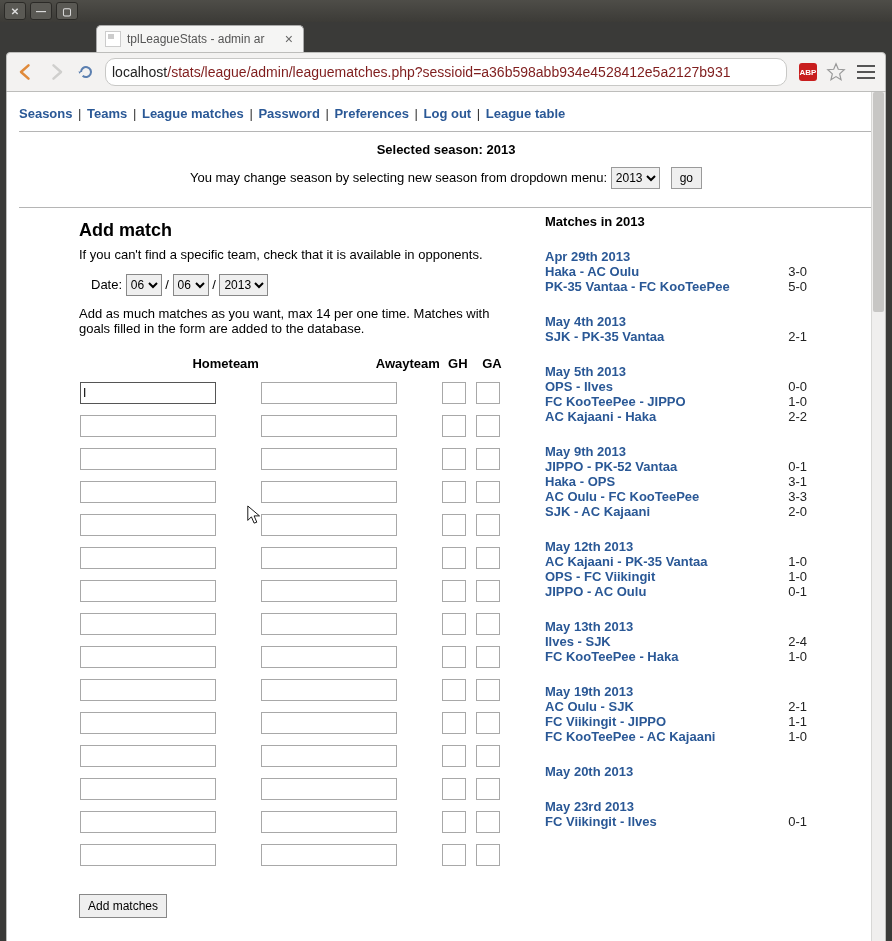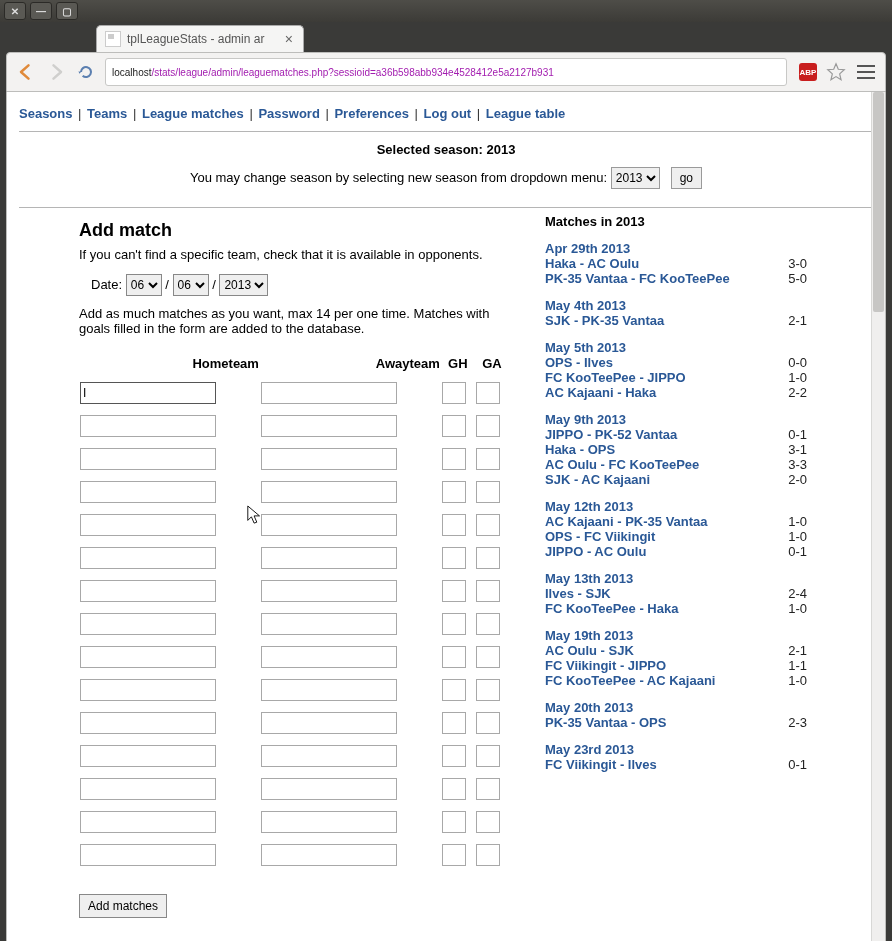--- a/index.html
+++ b/index.html
@@ -8,23 +8,23 @@
   .win-btn{width:20px;height:16px;border:1px solid #2b2a27;border-radius:3px;background:#5a5954;margin-right:4px;display:flex;align-items:center;justify-content:center;font-size:10px;color:#ddd;font-weight:bold;}
   .browser-frame{background:#3a3a38;padding:0 6px 6px 6px;}
   .tabs-row{height:30px;display:flex;align-items:flex-end;padding-left:90px;}
   .browser-tab{background:#f5f5f4;border:1px solid #aaa;border-bottom:none;border-top-left-radius:5px;border-top-right-radius:5px;height:26px;min-width:190px;display:flex;align-items:center;padding:0 8px;font-size:12px;color:#555;position:relative;}
   .tab-favicon{width:14px;height:14px;border:1px solid #ccc;margin-right:6px;background:#fff;position:relative;}
   .tab-favicon::after{content:"";position:absolute;left:2px;top:2px;width:6px;height:8px;border-top:5px solid #ccc;}
   .tab-close{margin-left:auto;font-size:14px;color:#666;padding:0 2px;}
   .toolbar-row{background:#f3f2f1;border:1px solid #bdbdbb;border-radius:4px 4px 0 0;height:38px;display:flex;align-items:center;padding:0 8px;gap:8px;}
   .nav-btn{width:22px;height:22px;display:flex;align-items:center;justify-content:center;}
   .arrow-left svg,.arrow-right svg,.reload svg{width:20px;height:20px;}
-  .url-bar{flex:1;height:26px;background:#fff;border:1px solid #c8c8c6;border-radius:3px;display:flex;align-items:center;padding:0 6px;color:#555;font-size:10px;overflow:hidden;white-space:nowrap;}
+  .url-bar{flex:1;height:26px;background:#fff;border:1px solid #c8c8c6;border-radius:10px;display:flex;align-items:center;padding:0 6px;color:#555;font-size:14px;overflow:hidden;white-space:nowrap;}
   .url-host{color:#222;}
-  .url-path{color:#a21caf;}
+  .url-path{color:#7f1d1d;}
   .abp{width:18px;height:18px;background:#c81e1e;border-radius:3px;color:#fff;font-size:8px;font-weight:bold;display:flex;align-items:center;justify-content:center;margin-left:4px;}
   .menu-icon{width:18px;height:14px;display:flex;flex-direction:column;justify-content:space-between;}
   .menu-icon span{height:2px;background:#555;}
   .viewport{background:#fff;border:1px solid #bdbdbb;border-top:none;height:860px;overflow:auto;position:relative;}
   .page{padding:10px 12px;}
   
   .topnav{padding:4px 0;}
   .topnav a{color:#2a5896;text-decoration:none;font-weight:bold;}
   .topnav .sep{color:#333;padding:0 2px;}
   hr.thin{border:none;border-top:1px solid #b5b5b5;margin:6px 0;}
@@ -43,21 +43,21 @@
   .date-row select{border:1px solid #888;background:#efefef;height:22px;font-size:12px;}
   table.form{border-collapse:separate;border-spacing:0 9px;width:100%;}
   table.form th{text-align:right;font-weight:bold;}
   table.form th.gh,table.form th.ga{text-align:center;}
   input.team{width:130px;height:18px;border:1px solid #a8a8a8;background:#fff;font-size:12px;}
   input.team.focus{border:1px solid #555;width:130px;background:#fff;}
   input.goal{width:18px;height:18px;border:1px solid #a8a8a8;background:#fff;text-align:center;font-size:12px;}
   input.submit{margin-top:18px;border:1px solid #888;background:#efefef;padding:4px 8px;font-size:12px;text-align:center;}
   
   .right h3{font-size:13px;font-weight:bold;margin:0 0 10px 0;}
-  .date-head{color:#2a5896;font-weight:bold;margin-top:12px;}
+  .date-head{color:#2a5896;font-weight:bold;margin-top:20px;}
   .date-head a{color:#2a5896;text-decoration:none;}
   .match-row{display:flex;justify-content:space-between;align-items:baseline;}
   .match-row a{color:#2a5896;text-decoration:none;font-weight:bold;}
   .score{color:#222;padding-right:6px;}
   .date-group{margin-bottom:10px;}
   
   .cursor{position:absolute;left:167px;top:290px;pointer-events:none;}
   .cursor svg{width:18px;height:22px;}
   .scrollbar{position:absolute;right:0;top:0;bottom:0;width:13px;background:#f0efee;border-left:1px solid #d8d8d6;}
   .scroll-thumb{position:absolute;right:1px;top:0;width:11px;height:220px;background:#c7c6c4;border-radius:2px;}
@@ -357,24 +357,20 @@
                   <a href="#">FC Viikingit - JIPPO</a>
                   <span class="score">1-1</span>
                 </div>
                 <div class="match-row">
                   <a href="#">FC KooTeePee - AC Kajaani</a>
                   <span class="score">1-0</span>
                 </div>
               </div>
               <div class="date-group">
                 <div class="date-head"><a href="#">May 20th 2013</a></div>
-                <div class="match-row">
-                  <a href="#">PK-35 Vantaa - OPS</a>
-                  <span class="score">2-3</span>
-                </div>
               </div>
               <div class="date-group">
                 <div class="date-head"><a href="#">May 23rd 2013</a></div>
                 <div class="match-row">
                   <a href="#">FC Viikingit - Ilves</a>
                   <span class="score">0-1</span>
                 </div>
               </div>
             </div>
         </div>

